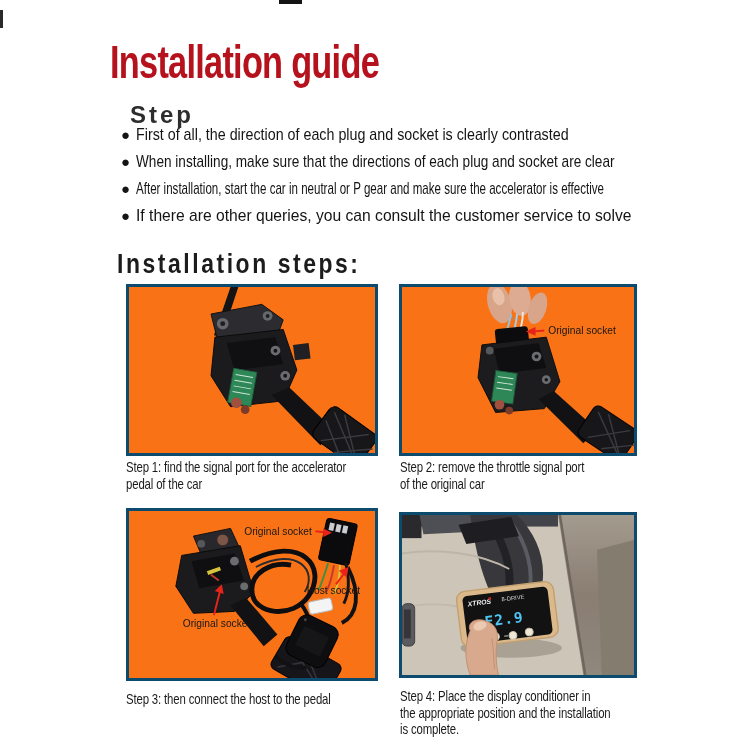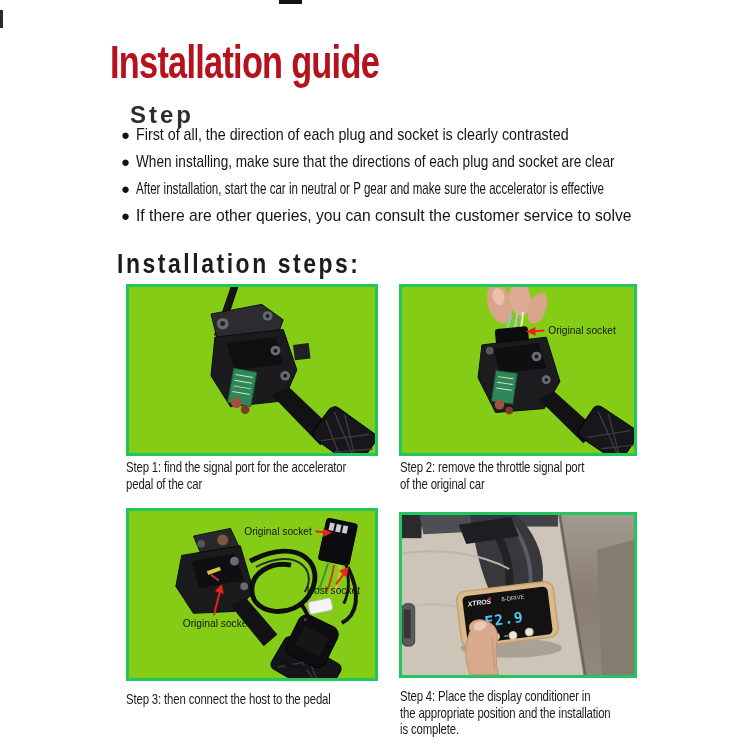--- a/index.html
+++ b/index.html
@@ -20,21 +20,21 @@
 
   
   .tips-list{position:absolute;left:121px;top:121px;margin:0;padding:0;list-style:none;}
   .tips-list li{height:27px;display:flex;align-items:center;font-size:17px;color:#141414;}
   .bullet{margin-right:6px;font-size:15px;}
   .tip-text{display:inline-block;white-space:nowrap;transform-origin:0 50%;}
   .tip-0{transform:scaleX(.84);} .tip-1{transform:scaleX(.80);}
   .tip-2{transform:scaleX(.68);} .tip-3{transform:scaleX(.92);}
 
   
-  .photo{position:absolute;border:3px solid #22c55e;background:#84cc16;box-sizing:border-box;}
+  .photo{position:absolute;border:3px solid #0c4a6e;background:#f97316;box-sizing:border-box;}
   .photo svg{display:block;width:100%;height:100%;}
   .photo-1{left:126px;top:284px;width:252px;height:172px;}
   .photo-2{left:399px;top:284px;width:238px;height:172px;}
   .photo-3{left:126px;top:508px;width:252px;height:173px;}
   .photo-4{left:399px;top:512px;width:238px;height:166px;}
 
   
   .caption{position:absolute;font-size:15px;letter-spacing:-.2px;color:#1b1b1b;
            line-height:16.5px;transform:scaleX(.76);transform-origin:0 0;}
   .caption div{white-space:nowrap;}

